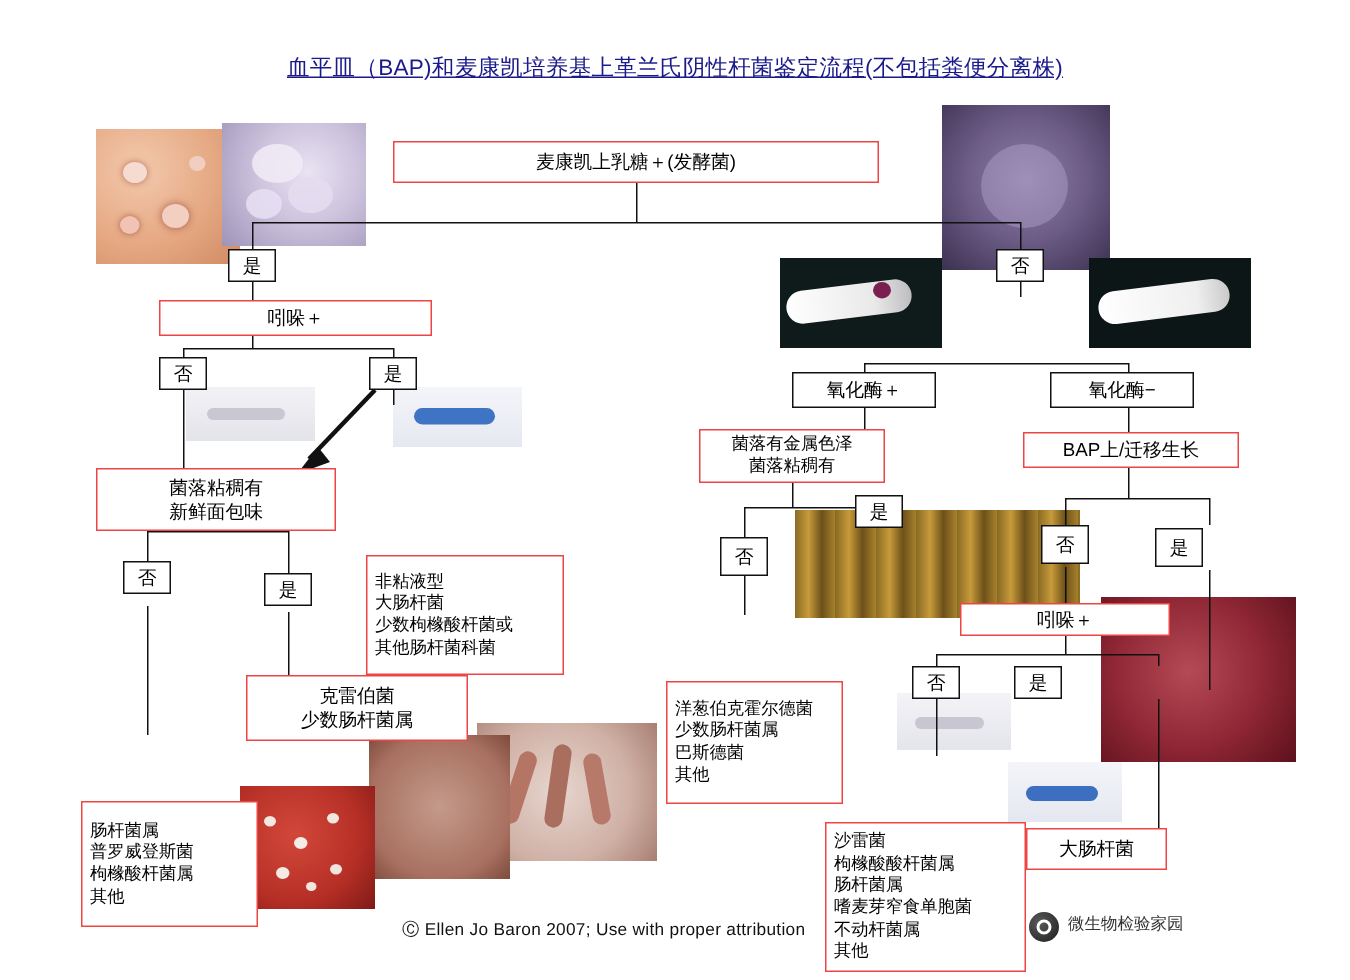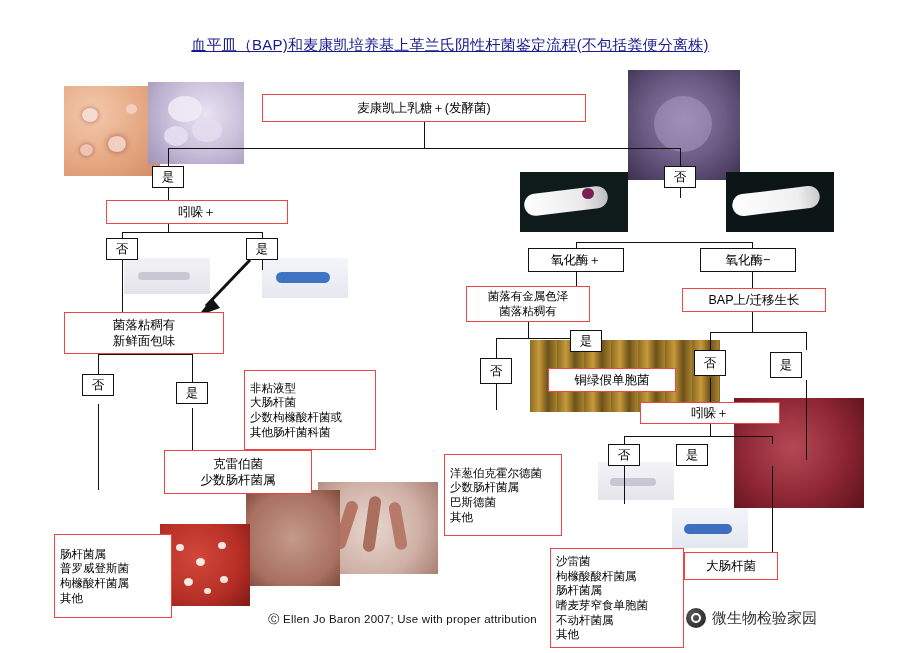--- a/index.html
+++ b/index.html
@@ -69,24 +69,23 @@
     overflow: hidden;
   }
   .credit {
     position: absolute;
     font-size: 11.5px;
     color: #111;
     letter-spacing: 0.2px;
   }
   .watermark {
     position: absolute;
-    font-size: 15px;
+    font-size: 11px;
     color: #333;
     display: flex;
-    align-items: center;
     gap: 6px;
     font-family: Liberation Serif, serif;
   }
   .wm-logo {
     width: 20px;
     height: 20px;
     border-radius: 50%;
     background: radial-gradient(circle at 35% 35%, #5a5a5a, #1d1d1d);
     position: relative;
   }
@@ -272,21 +271,20 @@
 
   <div class="lbl" style="left:528px; top:248px; width:96px; height:24px;">氧化酶＋</div>
   <div class="lbl" style="left:700px; top:248px; width:96px; height:24px;">氧化酶−</div>
 
   <div class="box" style="left:466px; top:286px; width:124px; height:36px; font-size:11.5px;">菌落有金属色泽
 菌落粘稠有</div>
 
   <div class="lbl" style="left:570px; top:330px; width:32px; height:22px;">是</div>
   <div class="lbl" style="left:480px; top:358px; width:32px; height:26px;">否</div>
 
-  <div class="box" style="left:548px; top:368px; width:128px; height:24px;">铜绿假单胞菌</div>
 
   <div class="box left" style="left:444px; top:410px; width:118px; height:82px; font-size:11.5px;">洋葱伯克霍尔德菌
 少数肠杆菌属
 巴斯德菌
 其他</div>
 
   <div class="box" style="left:682px; top:288px; width:144px; height:24px;">BAP上/迁移生长</div>
 
   <div class="lbl" style="left:694px; top:350px; width:32px; height:26px;">否</div>
   <div class="lbl" style="left:770px; top:352px; width:32px; height:26px;">是</div>

